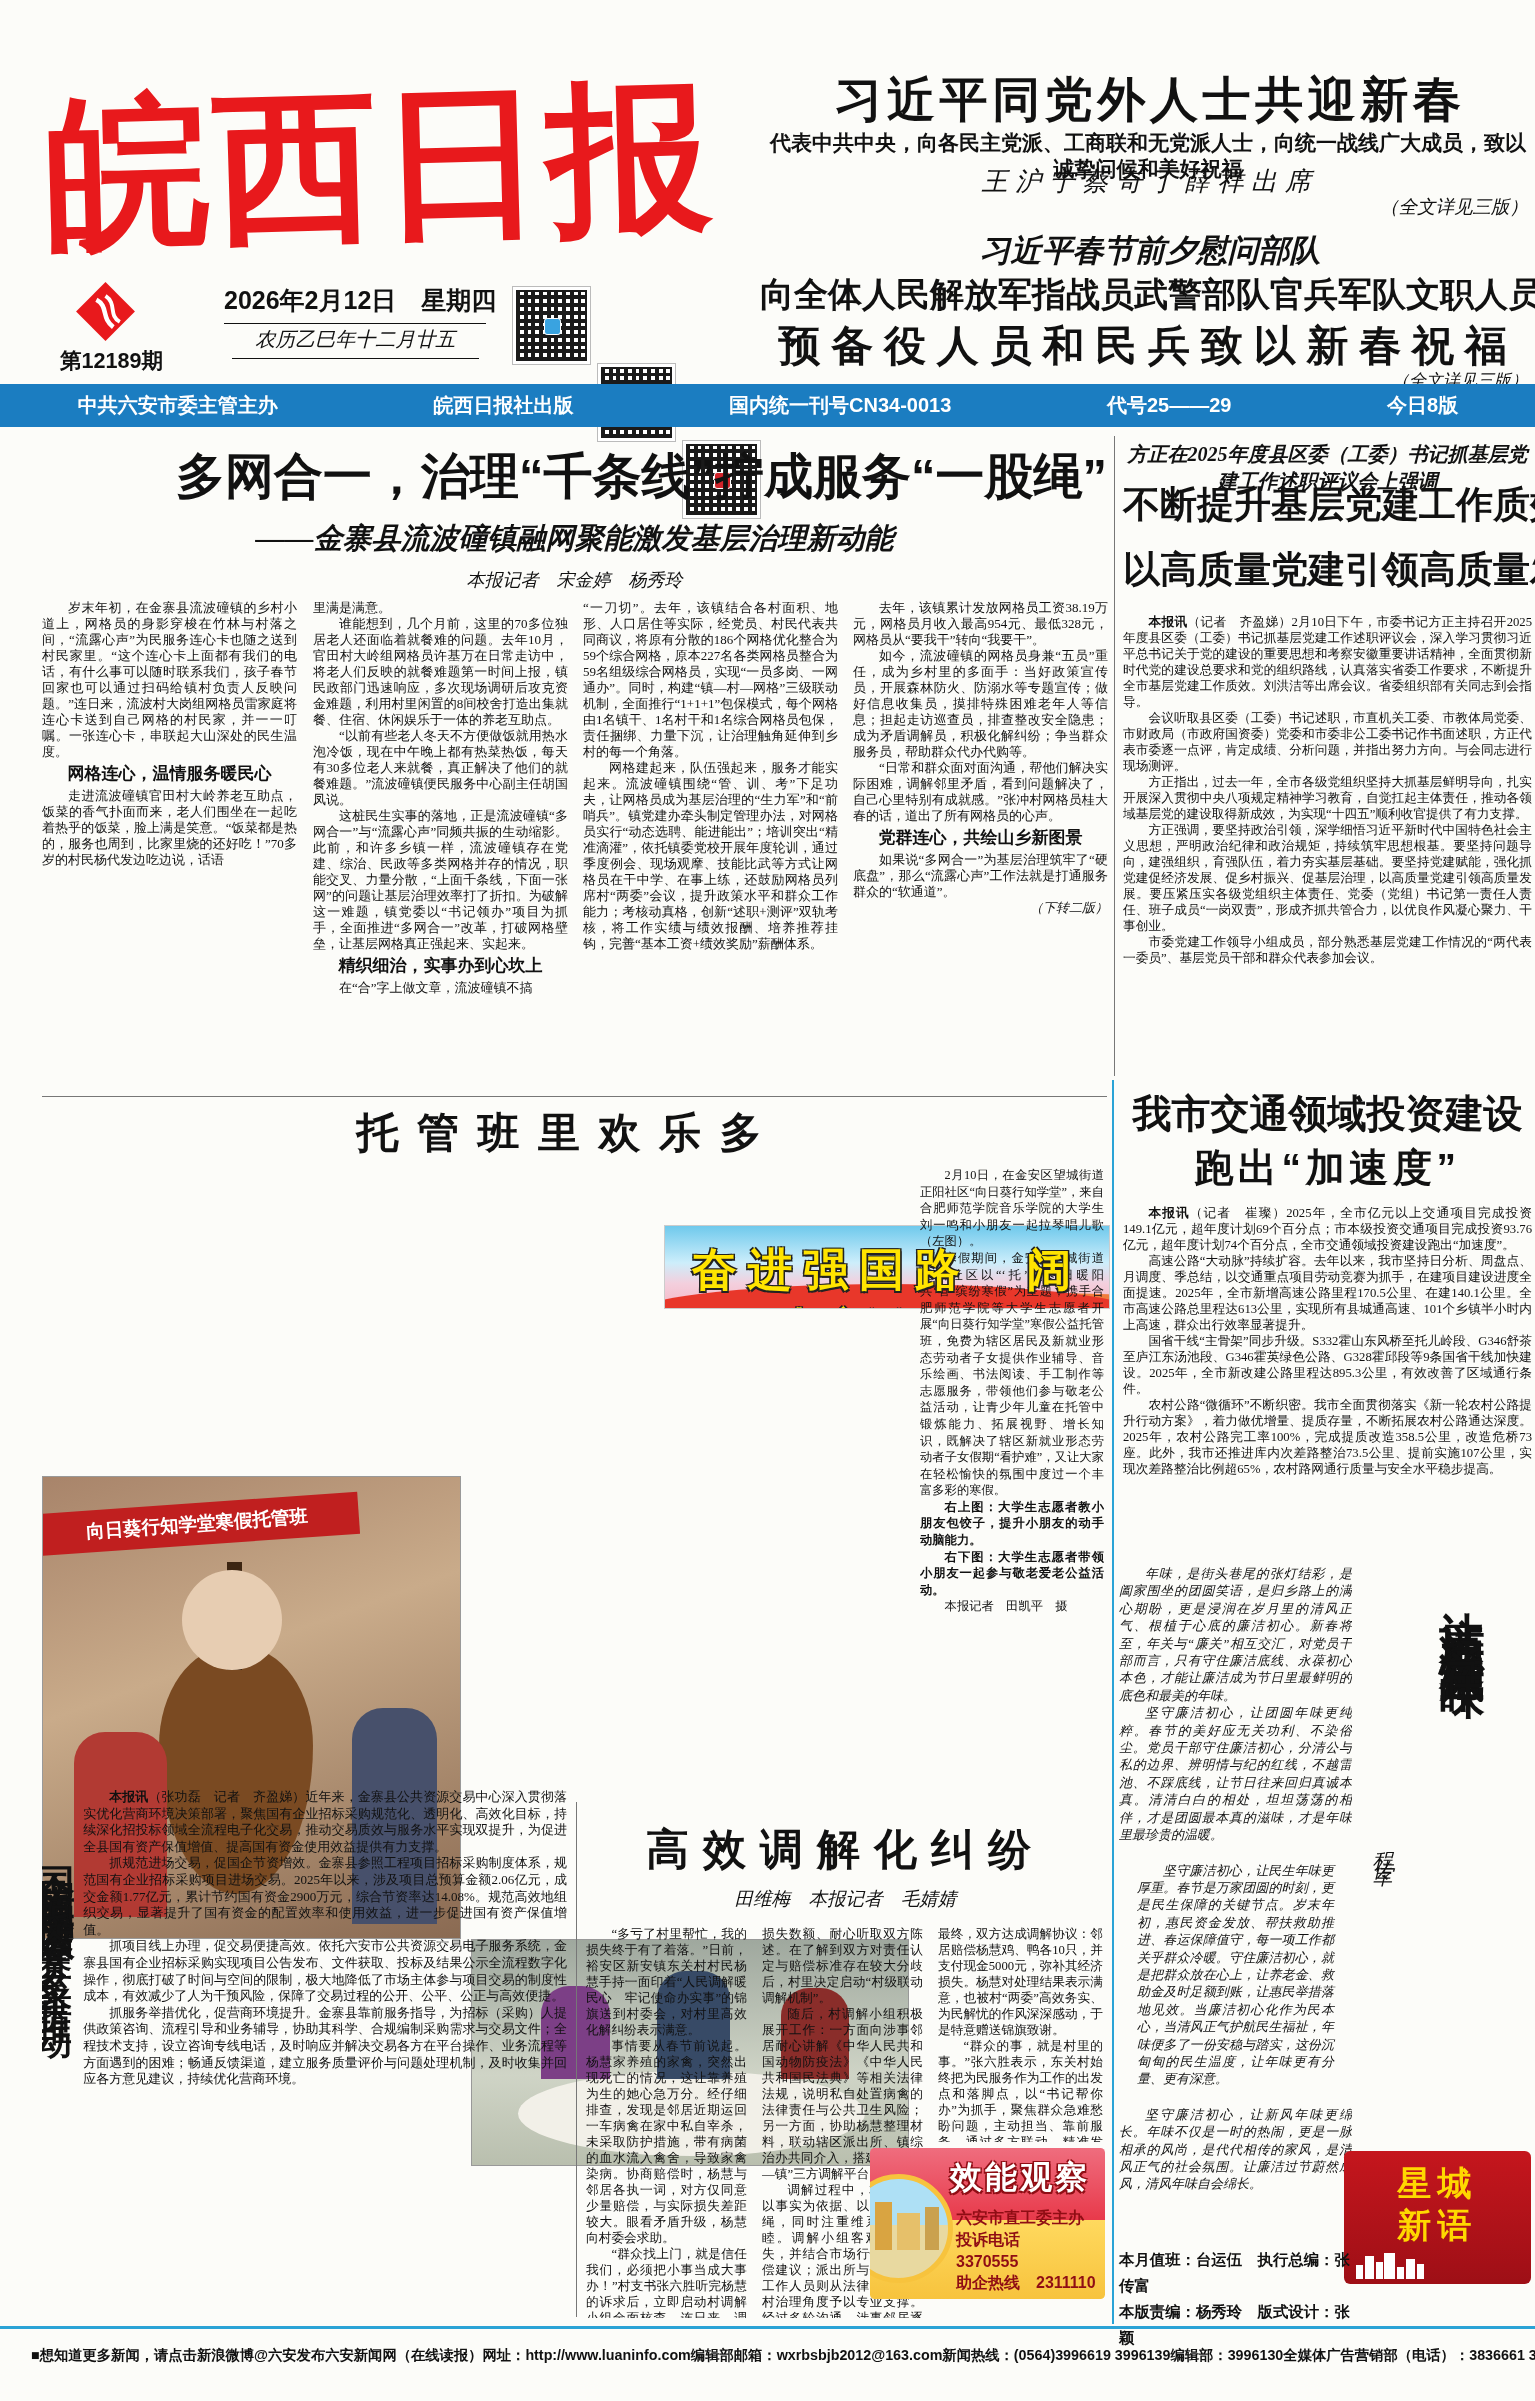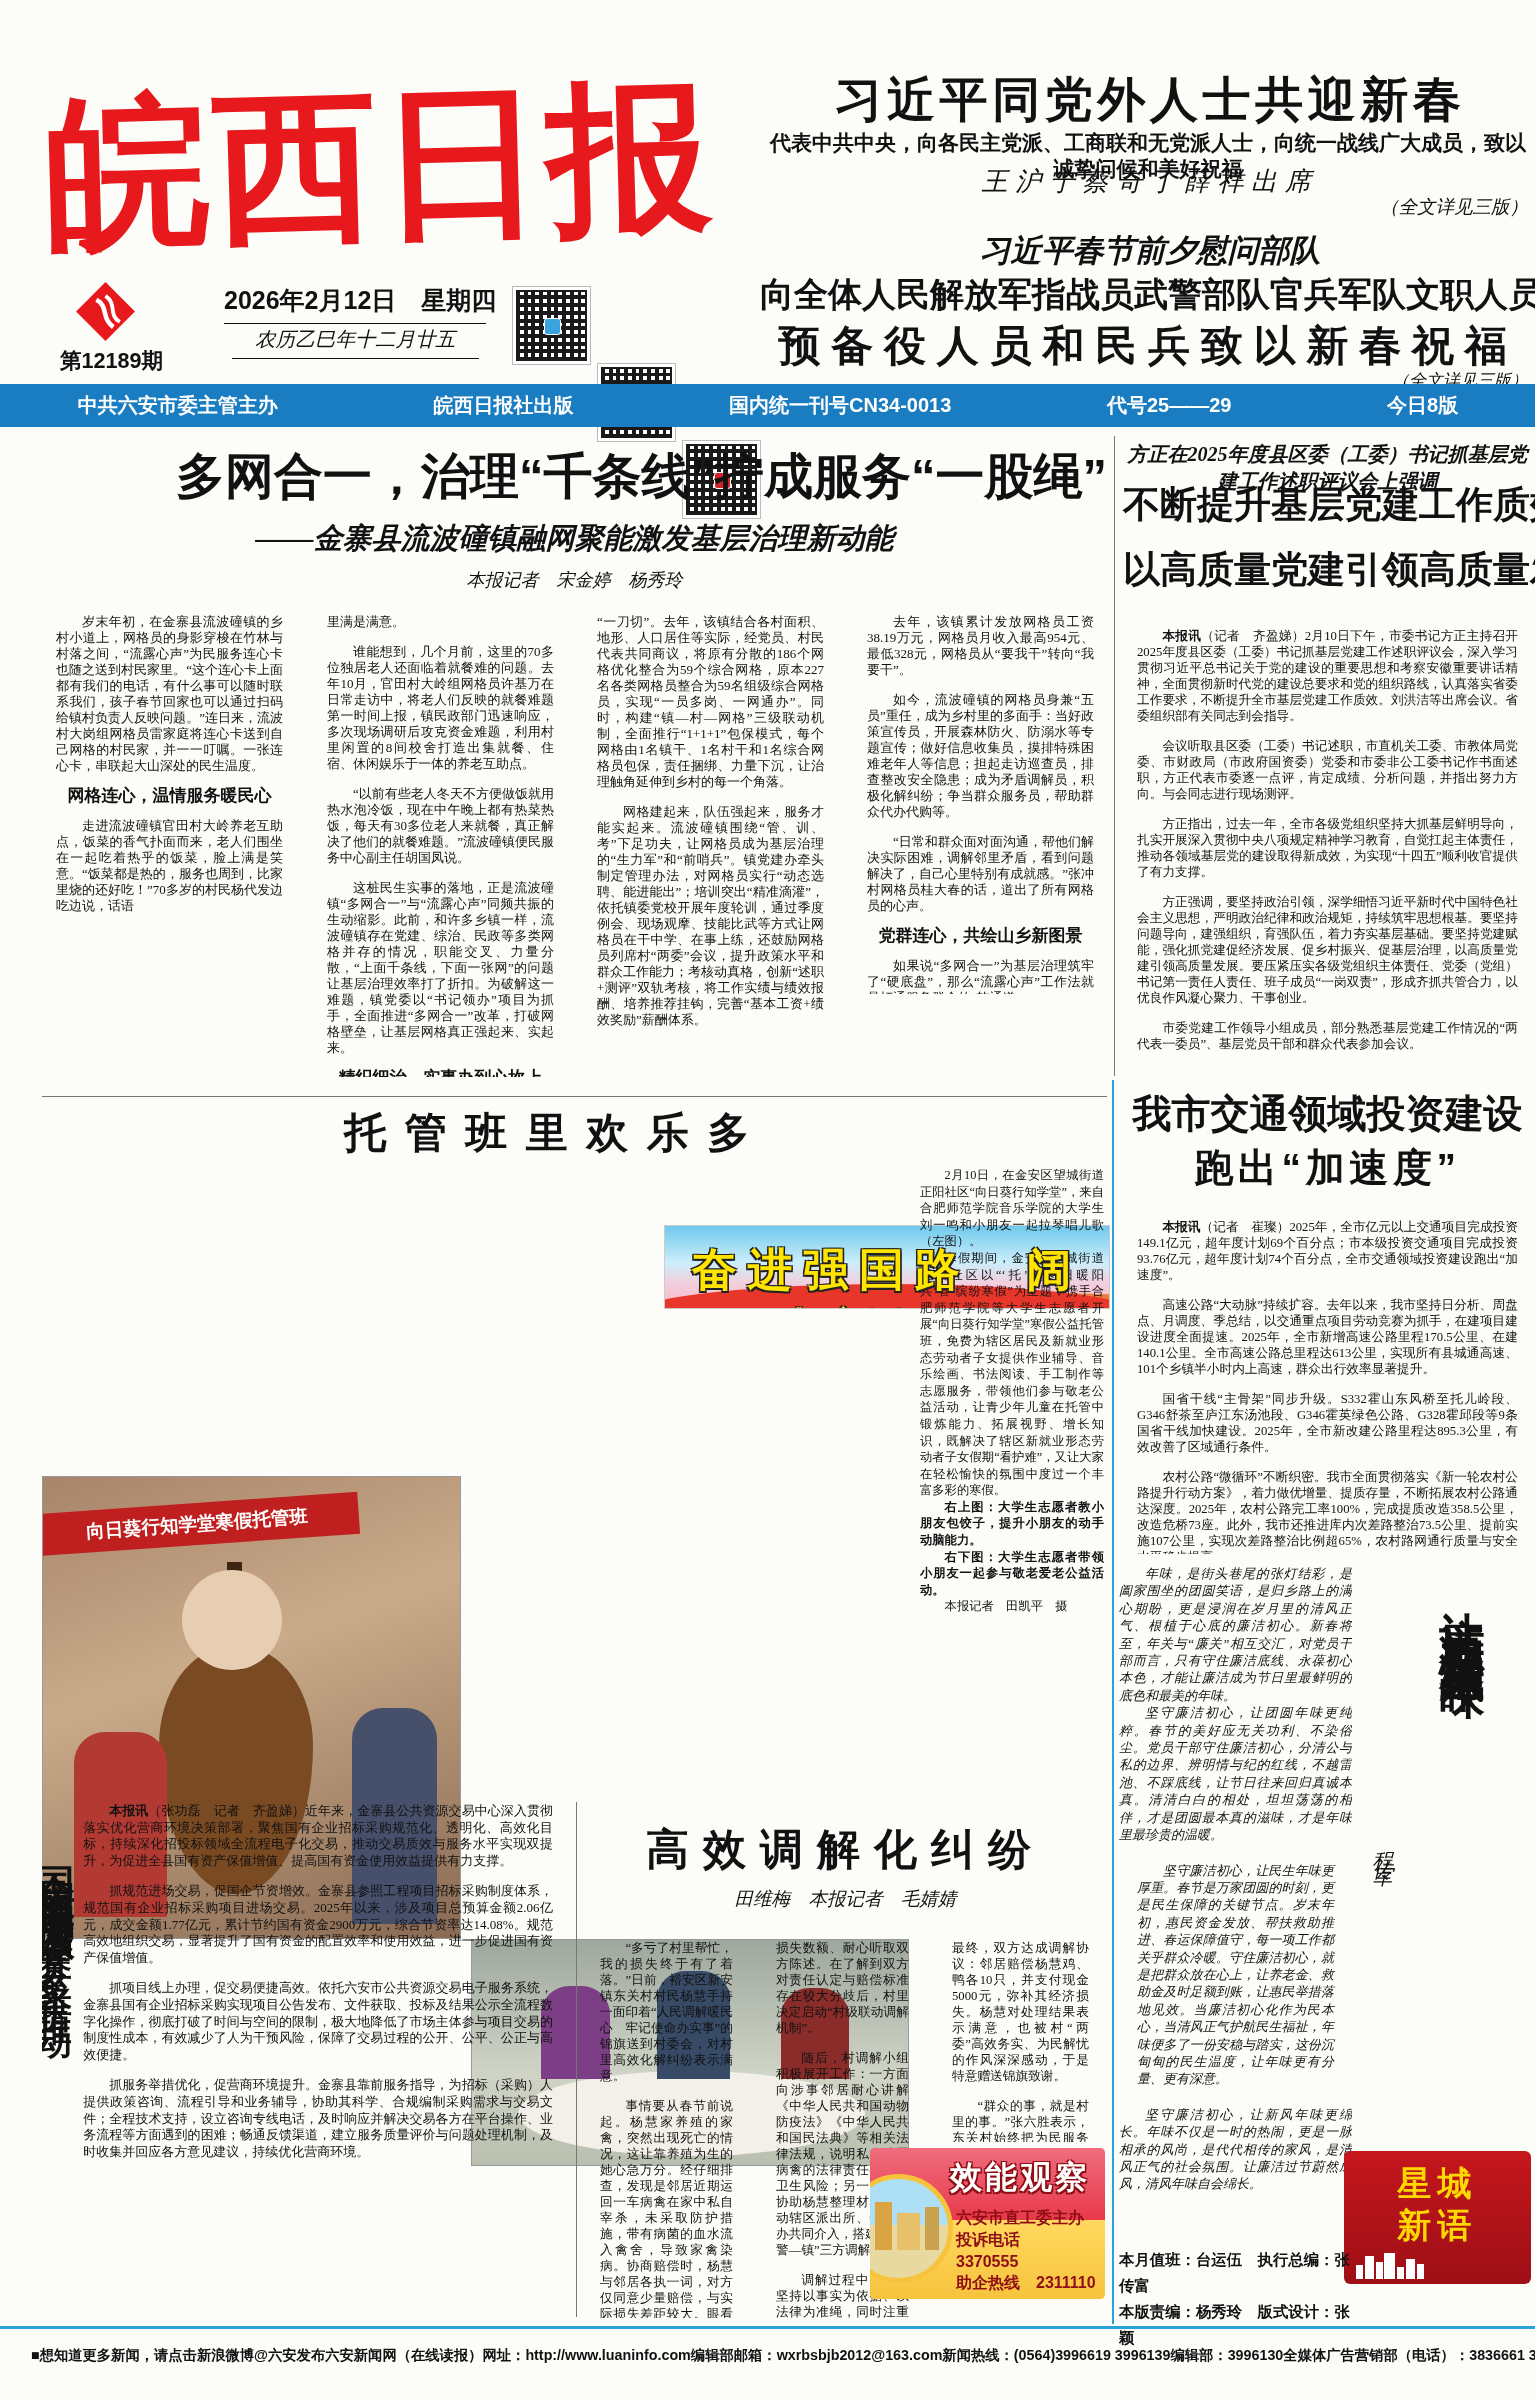--- a/index.html
+++ b/index.html
@@ -3,21 +3,21 @@
 <meta charset="utf-8">
 <style>
   html,body{margin:0;padding:0;background:#888;}
   .page{position:relative;width:1536px;height:2401px;background:#fcfcf9;color:#111;
         font-family:"Liberation Serif","DejaVu Serif",serif;overflow:hidden;margin:0 auto;}
   .abs{position:absolute;}
   .hei{font-family:"Liberation Sans","DejaVu Sans",sans-serif;}
   .kai{font-style:italic;}
   .just{text-align:justify;}
   .bodytext{font-size:13px;line-height:16px;}
-  .bodytext p{margin:14px;text-indent:2em;}
+  .bodytext p{margin:0;text-indent:2em;}
   .colhead{font-weight:bold;text-align:center;text-indent:0;margin:6.2px 0;font-size:17px;
            font-family:"Liberation Sans","DejaVu Sans",sans-serif;}
   .vert{writing-mode:vertical-rl;}
   .clip{overflow:hidden;}
   .qr{width:71px;height:71px;border:3.9px solid #fff;outline:0.8px solid #bbb;position:relative;
       background:repeating-linear-gradient(0deg,#1a1a1a 0 3.9px,rgba(255,255,255,0) 3.9px 7.7px),
                  repeating-linear-gradient(90deg,#1a1a1a 0 3.9px,#fff 3.9px 7.7px);}
   .qr .dot{position:absolute;left:28px;top:28px;width:15.4px;height:15.4px;border-radius:3.1px;border:1.5px solid #fff;}
   .rule{background:#777;}
   .bluebar{background:#1b7dc1;color:#fff;display:flex;align-items:center;justify-content:space-around;
@@ -126,21 +126,21 @@
     <p><b class="hei">本报讯</b><span>（记者　齐盈娣）2月10日下午，市委书记方正主持召开2025年度县区委（工委）书记抓基层党建工作述职评议会，深入学习贯彻习近平总书记关于党的建设的重要思想和考察安徽重要讲话精神，全面贯彻新时代党的建设总要求和党的组织路线，认真落实省委工作要求，不断提升全市基层党建工作质效。刘洪洁等出席会议。省委组织部有关同志到会指导。</span></p>
     <p>会议听取县区委（工委）书记述职，市直机关工委、市教体局党委、市财政局（市政府国资委）党委和市委非公工委书记作书面述职，方正代表市委逐一点评，肯定成绩、分析问题，并指出努力方向。与会同志进行现场测评。</p>
     <p>方正指出，过去一年，全市各级党组织坚持大抓基层鲜明导向，扎实开展深入贯彻中央八项规定精神学习教育，自觉扛起主体责任，推动各领域基层党的建设取得新成效，为实现“十四五”顺利收官提供了有力支撑。</p>
     <p>方正强调，要坚持政治引领，深学细悟习近平新时代中国特色社会主义思想，严明政治纪律和政治规矩，持续筑牢思想根基。要坚持问题导向，建强组织，育强队伍，着力夯实基层基础。要坚持党建赋能，强化抓党建促经济发展、促乡村振兴、促基层治理，以高质量党建引领高质量发展。要压紧压实各级党组织主体责任、党委（党组）书记第一责任人责任、班子成员“一岗双责”，形成齐抓共管合力，以优良作风凝心聚力、干事创业。</p>
     <p>市委党建工作领导小组成员，部分熟悉基层党建工作情况的“两代表一委员”、基层党员干部和群众代表参加会议。</p>
   </div>
 
   <div class="abs rule" style="left:42px;top:1096px;width:1065px;height:0.8px;"></div>
   <div class="abs" style="left:1112px;top:1080px;width:2.3px;height:1244px;background:#2aa3d6;"></div>
 
-  <div class="abs hei" style="left:332px;top:1105px;width:448px;font-size:42px;font-weight:900;text-align:center;letter-spacing:18.5px;white-space:nowrap;">托管班里欢乐多</div>
+  <div class="abs hei" style="left:332px;top:1105px;width:448px;font-size:42px;font-weight:900;text-align:right;letter-spacing:18.5px;white-space:nowrap;">托管班里欢乐多</div>
 
   <div class="abs photo" style="left:42px;top:1161px;width:417px;height:461px;background:linear-gradient(160deg,#a8846a 0%,#c9ab8a 40%,#8a6a52 100%);">
     <div class="abs" style="left:-7.7px;top:26px;width:324px;height:42px;background:#c01f1f;transform:rotate(-4deg);
                 color:#fff;font-weight:bold;font-size:18.5px;line-height:42px;text-align:center;font-family:'Liberation Sans','DejaVu Sans',sans-serif;">
       <span>向日葵行知学堂寒假托管班</span>
     </div>
     <div class="abs" style="left:116px;top:170px;width:154px;height:247px;background:#7a4a22;border-radius:46% 46% 50% 50%/40% 40% 60% 60%;"></div>
     <div class="abs" style="left:184px;top:85px;width:15.4px;height:108px;background:#3c2512;"></div>
     <div class="abs" style="left:139px;top:93px;width:100px;height:100px;background:#e7cdb2;border-radius:50%;"></div>
     <div class="abs" style="left:31px;top:255px;width:93px;height:185px;background:#b23a33;border-radius:31px 31px 0 0;"></div>

